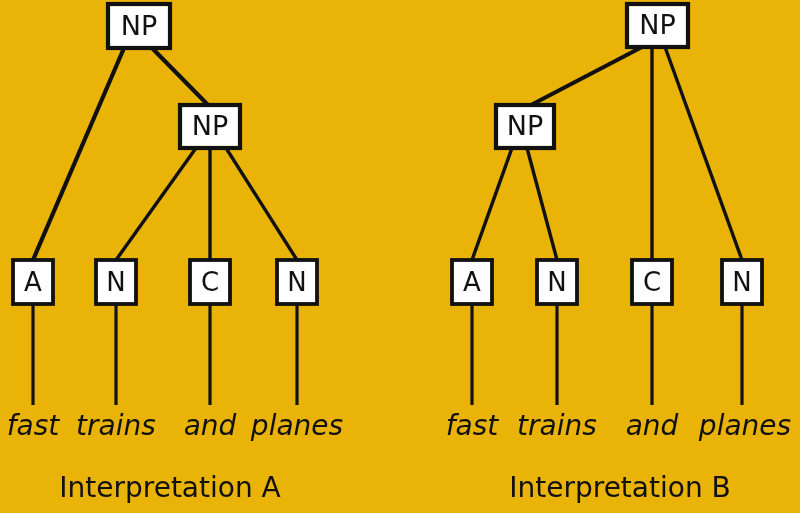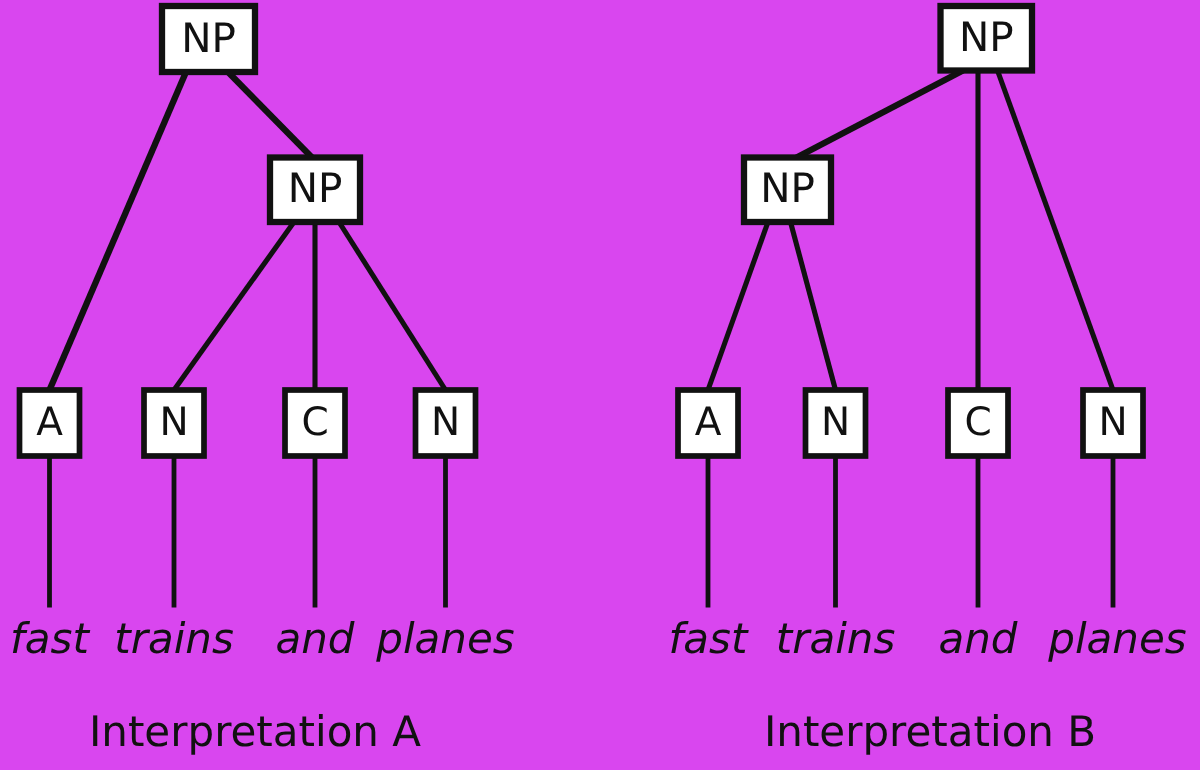--- a/index.html
+++ b/index.html
@@ -10,21 +10,21 @@
   body {
     width: 800px;
     height: 513px;
     overflow: hidden;
     font-family: "DejaVu Sans", sans-serif;
   }
   #figure {
     position: relative;
     width: 800px;
     height: 513px;
-    background: #d946ef;
+    background: #eab308;
   }
   svg#tree-svg {
     position: absolute;
     left: 0;
     top: 0;
     width: 800px;
     height: 513px;
   }
   .edge {
     stroke: #111111;

